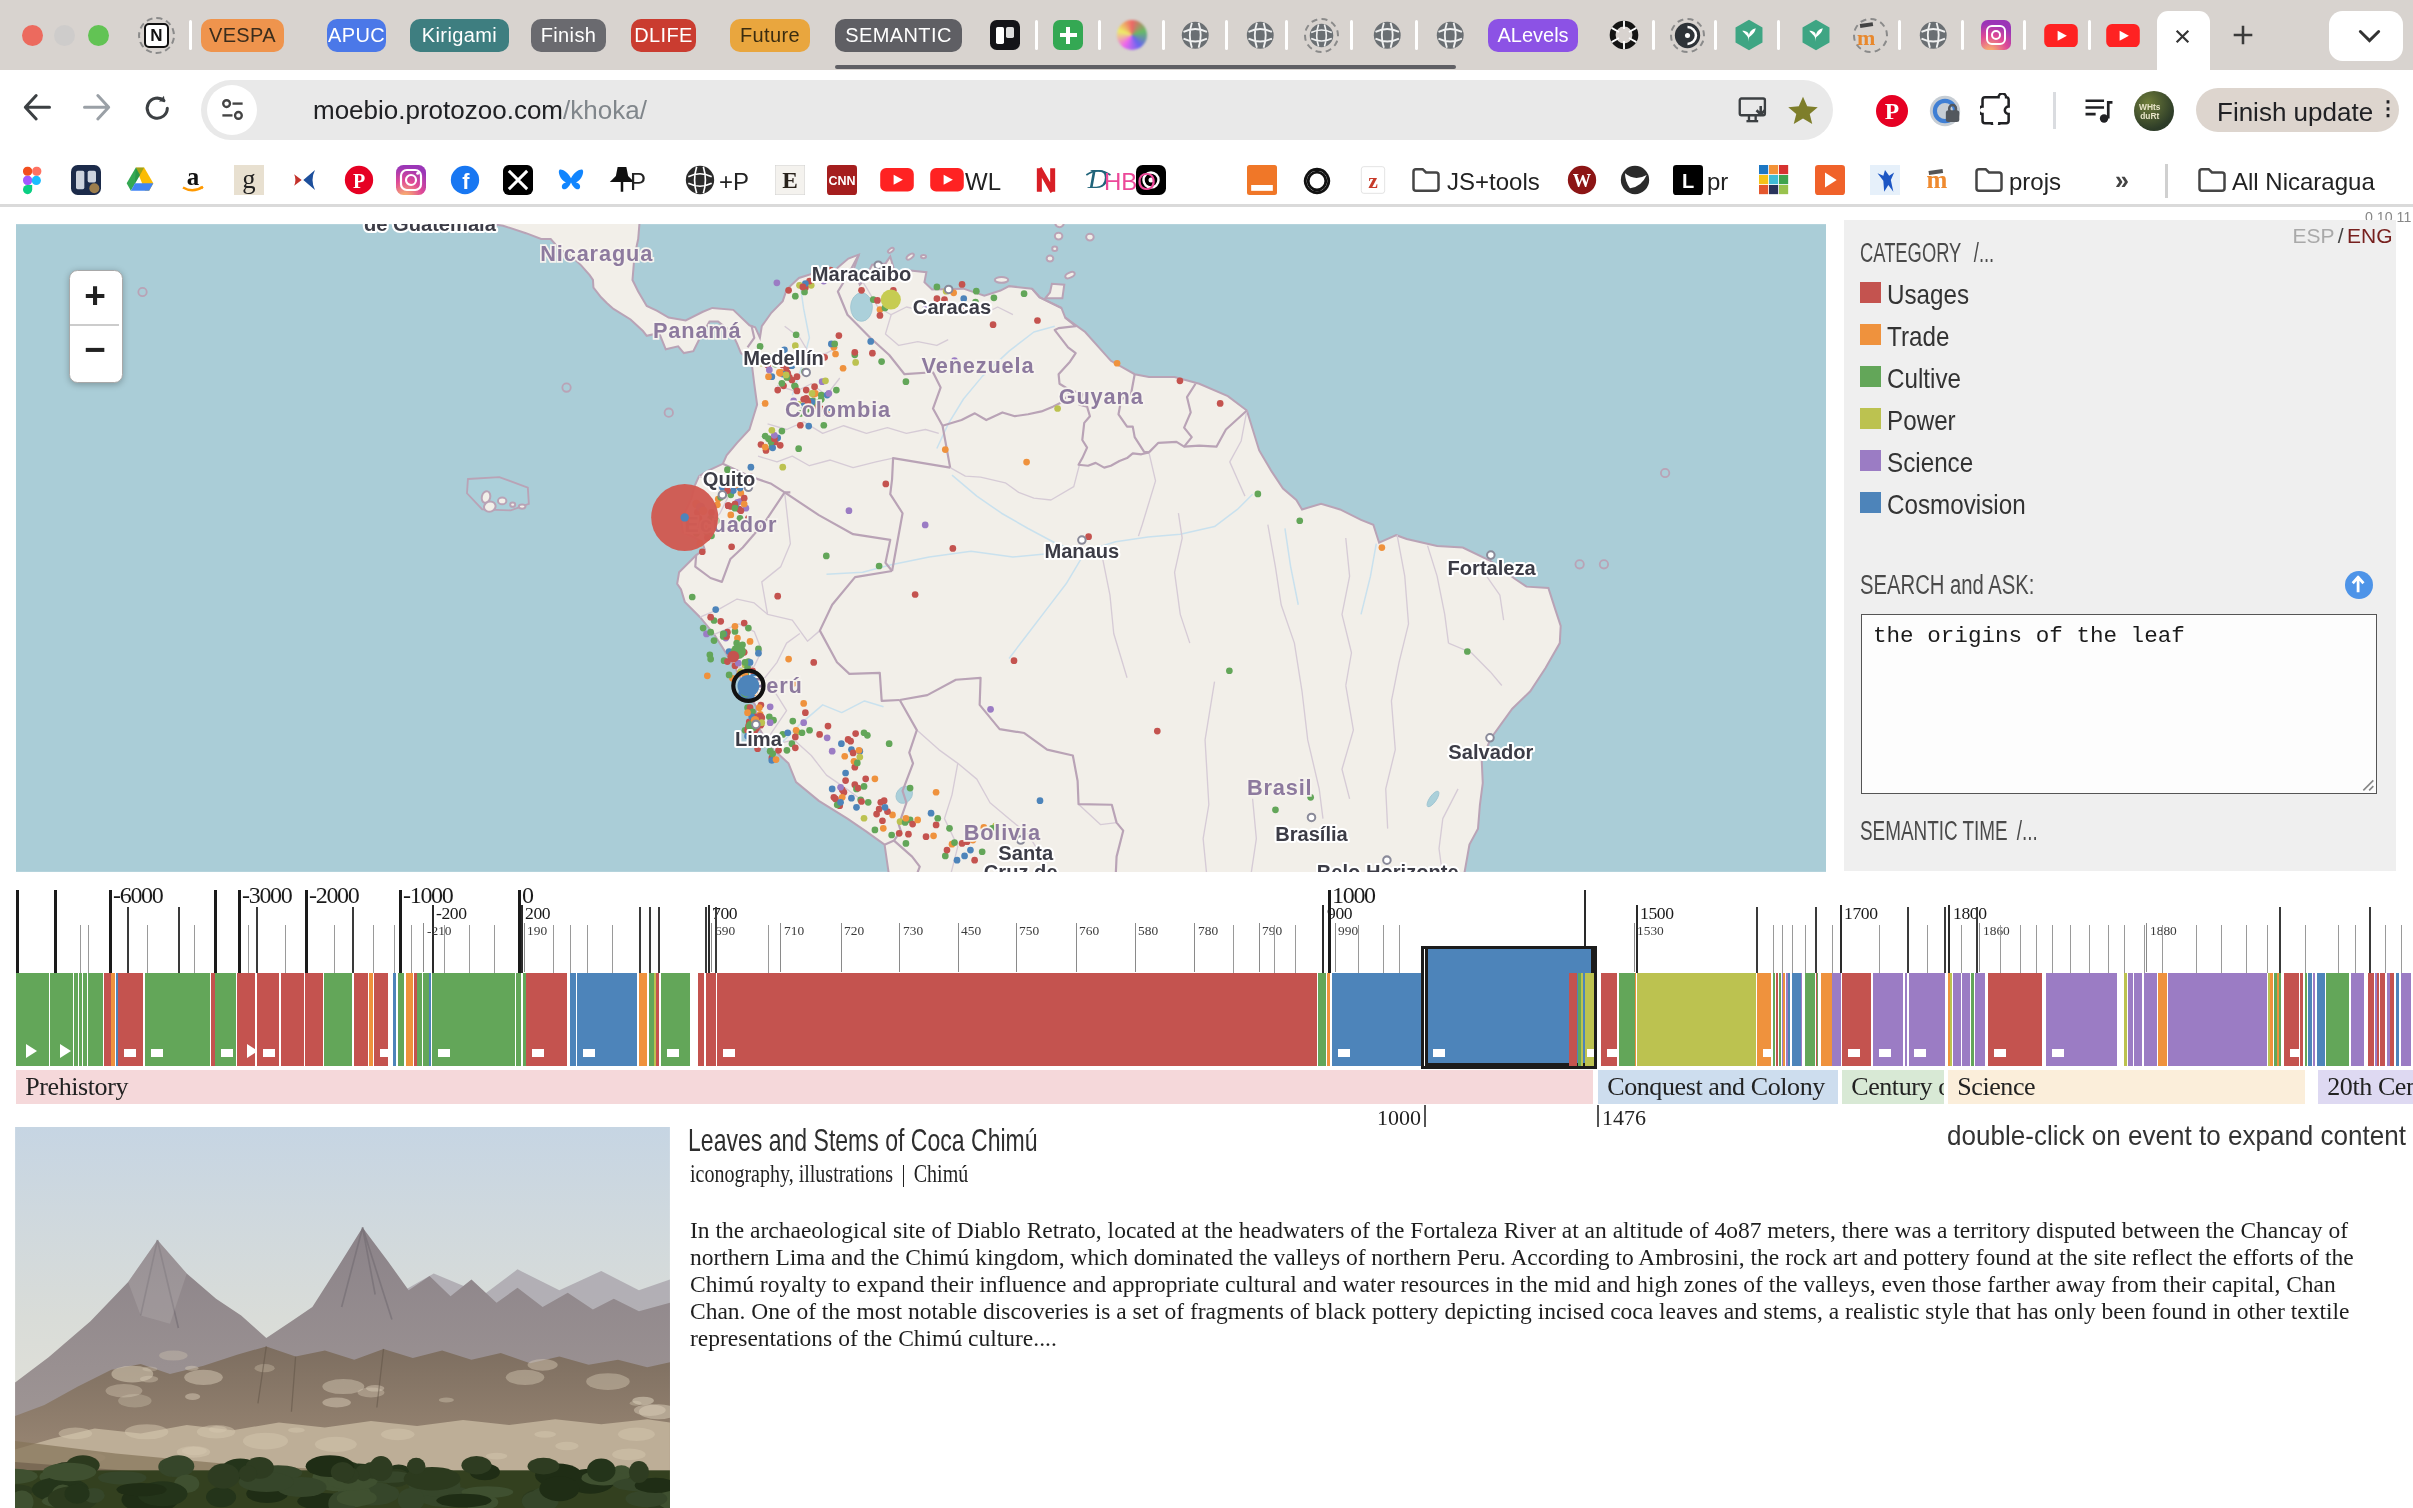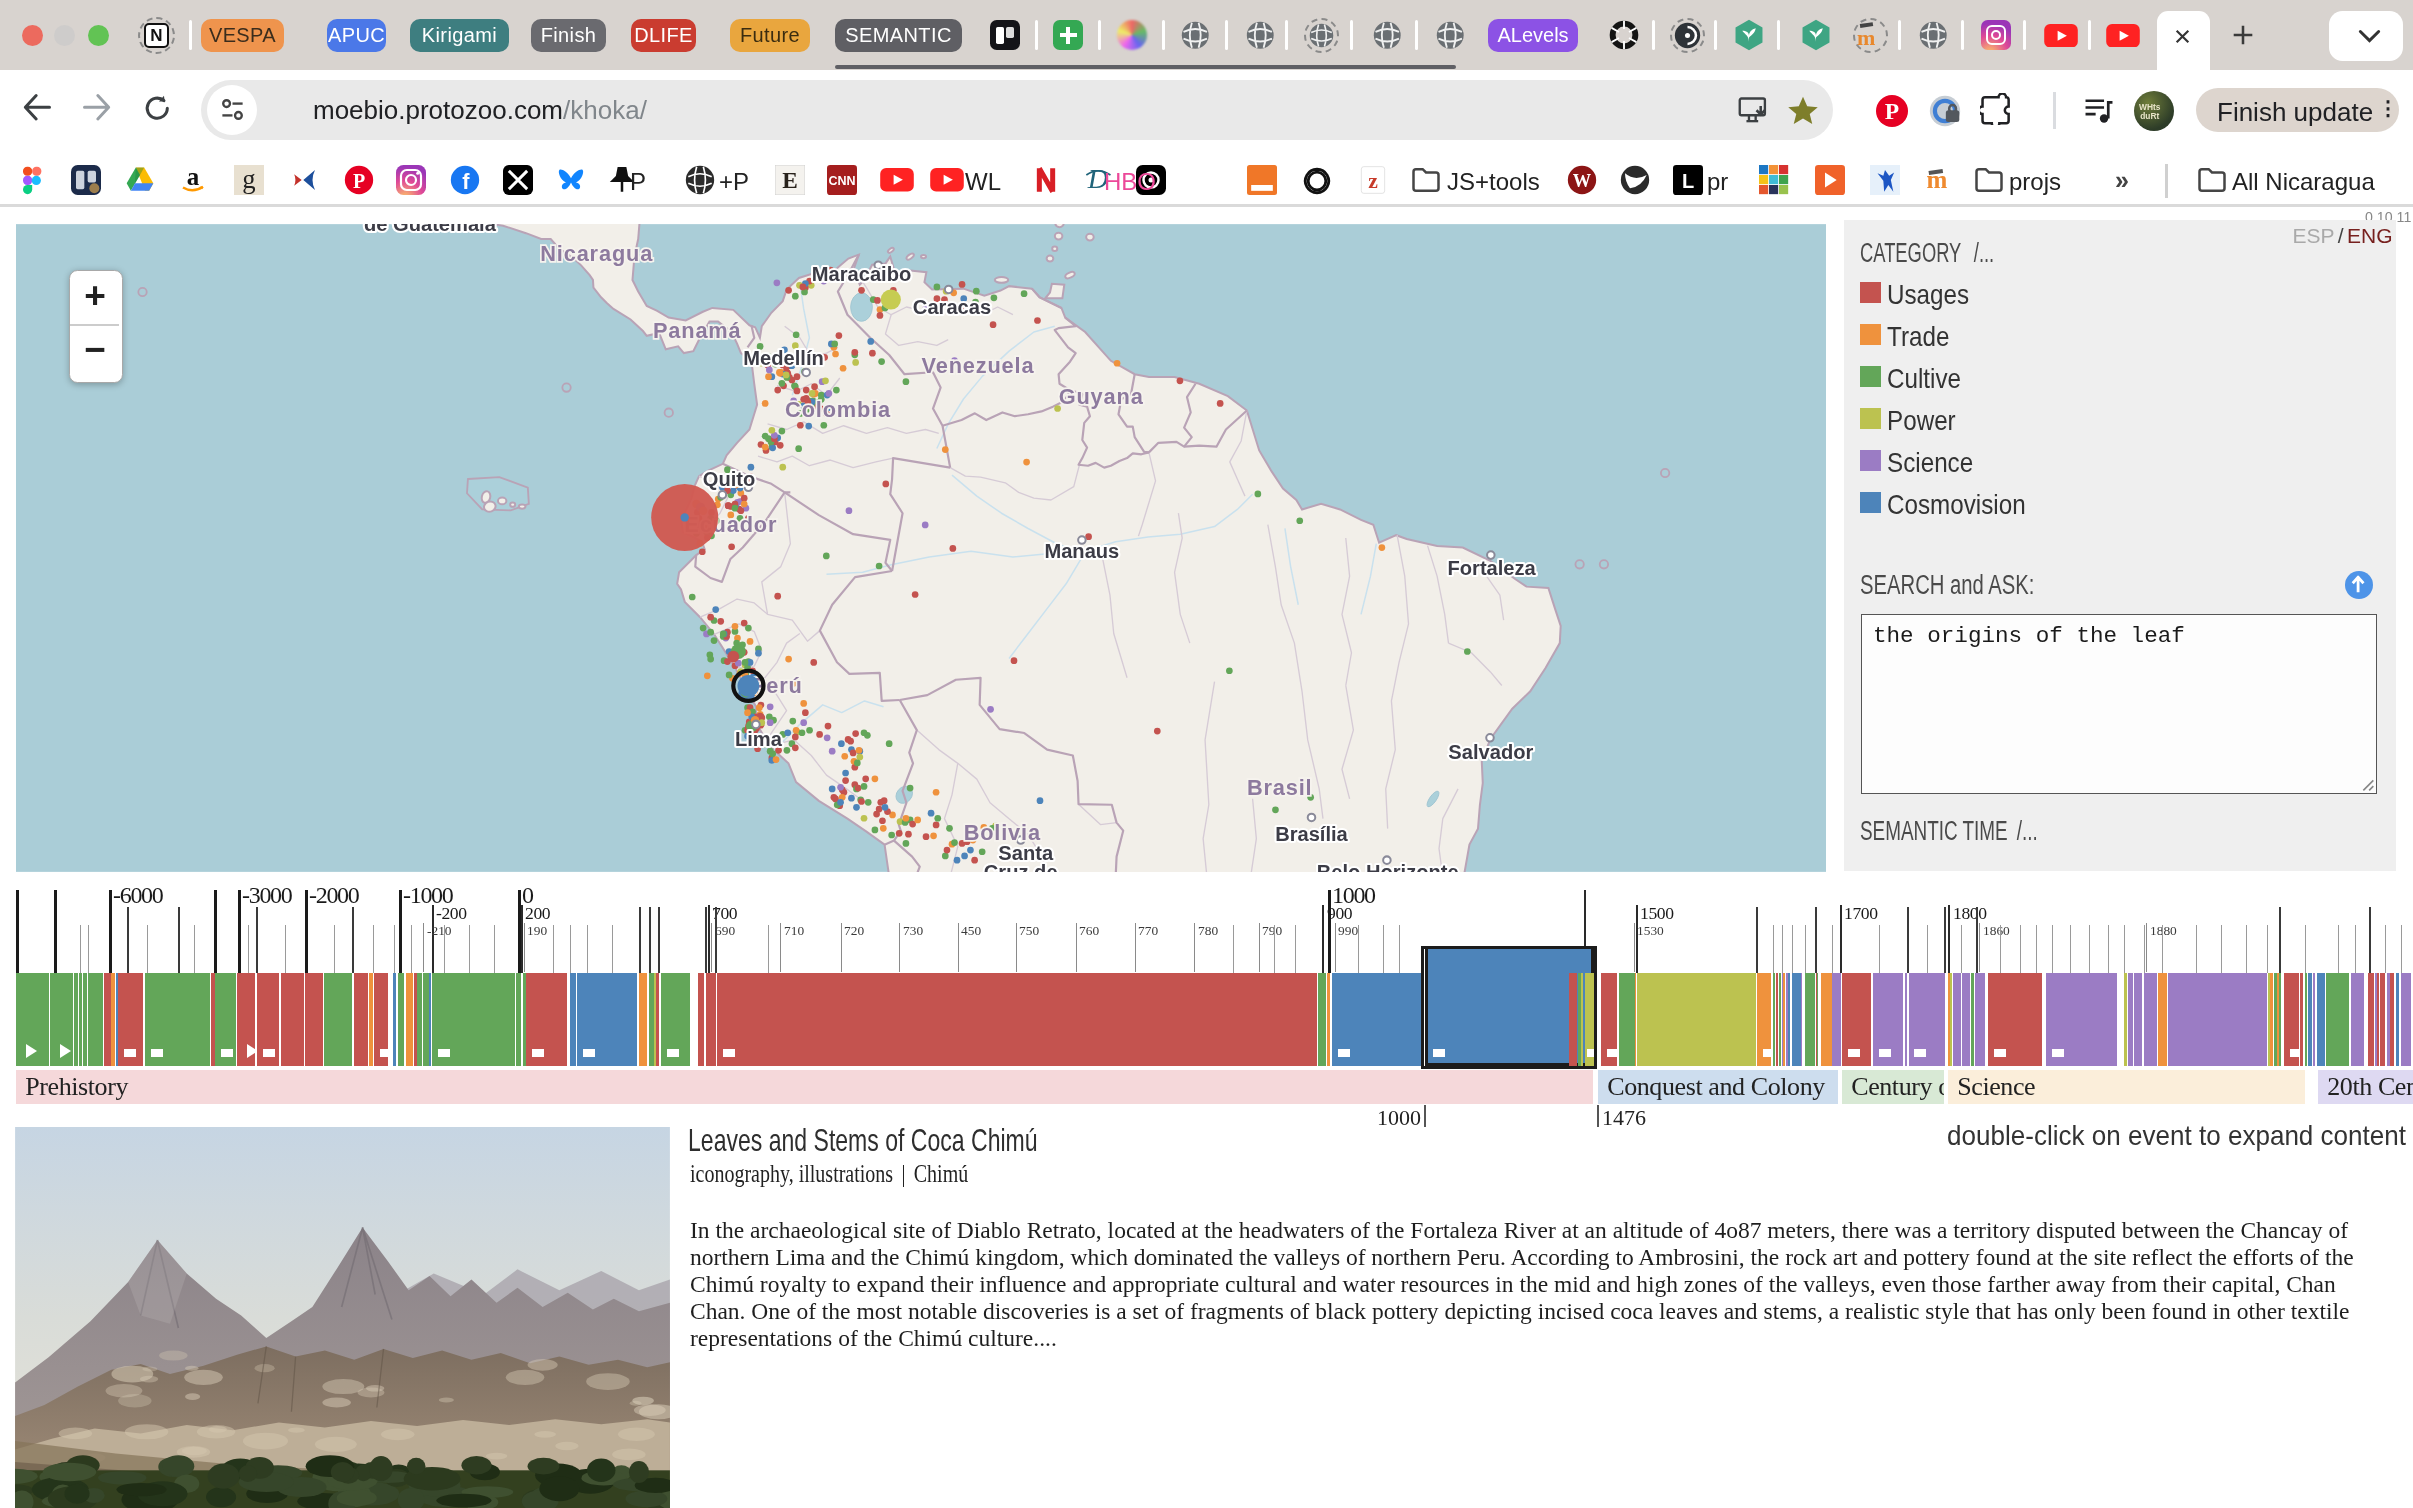--- a/index.html
+++ b/index.html
@@ -1034,21 +1034,21 @@
 <div class="tlb3" style="left:844px;top:923px">720</div>
 <div class="tk" style="left:899px;top:923px;height:49px;width:1.4px;background:#8a8a8a"></div>
 <div class="tlb3" style="left:903px;top:923px">730</div>
 <div class="tk" style="left:958px;top:923px;height:49px;width:1.4px;background:#8a8a8a"></div>
 <div class="tlb3" style="left:961px;top:923px">450</div>
 <div class="tk" style="left:1016px;top:923px;height:49px;width:1.4px;background:#8a8a8a"></div>
 <div class="tlb3" style="left:1019px;top:923px">750</div>
 <div class="tk" style="left:1076px;top:923px;height:49px;width:1.4px;background:#8a8a8a"></div>
 <div class="tlb3" style="left:1079px;top:923px">760</div>
 <div class="tk" style="left:1135px;top:923px;height:49px;width:1.4px;background:#8a8a8a"></div>
-<div class="tlb3" style="left:1138px;top:923px">770</div>
+<div class="tlb3" style="left:1138px;top:923px">580</div>
 <div class="tk" style="left:1194px;top:923px;height:49px;width:1.4px;background:#8a8a8a"></div>
 <div class="tlb3" style="left:1198px;top:923px">780</div>
 <div class="tk" style="left:1259px;top:923px;height:49px;width:1.4px;background:#8a8a8a"></div>
 <div class="tlb3" style="left:1262px;top:923px">790</div>
 <div class="tk" style="left:1335px;top:923px;height:49px;width:1.4px;background:#8a8a8a"></div>
 <div class="tlb3" style="left:1338px;top:923px">990</div>
 <div class="tk" style="left:1634px;top:923px;height:49px;width:1.4px;background:#8a8a8a"></div>
 <div class="tlb3" style="left:1637px;top:923px">1530</div>
 <div class="tk" style="left:1979px;top:923px;height:49px;width:1.4px;background:#8a8a8a"></div>
 <div class="tlb3" style="left:1983px;top:923px">1860</div>

